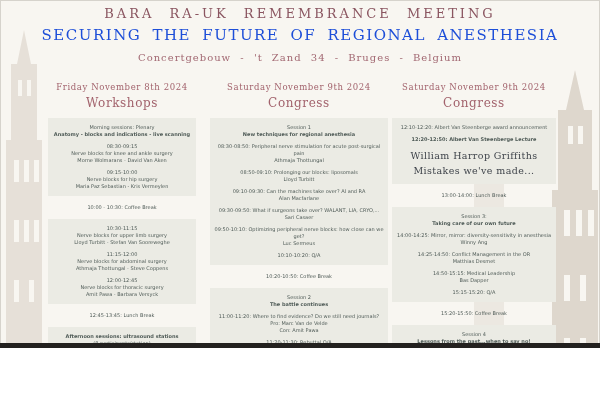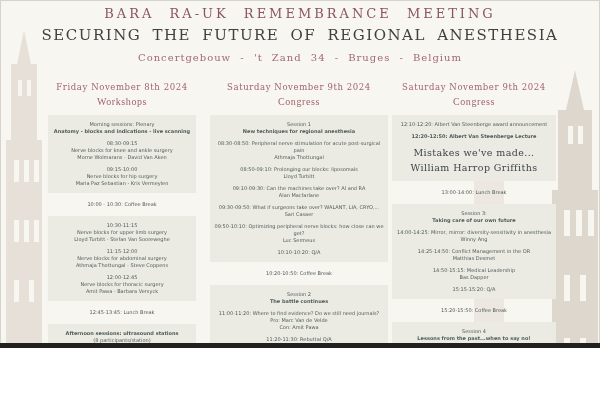--- a/index.html
+++ b/index.html
@@ -18,35 +18,35 @@
   .wm-right2{right:86px;top:150px;opacity:.12;}
 
   
   .hdr{position:absolute;left:0;top:6px;width:100%;text-align:center;}
   .hdr .title{
     font-family:"DejaVu Serif",serif;
     font-size:13px;color:#8a5560;letter-spacing:3px;word-spacing:8px;
   }
   .hdr .subtitle{
     font-family:"DejaVu Serif",serif;
-    font-size:15px;color:#404040;letter-spacing:1.5px;word-spacing:5px;margin-top:5px;
+    font-size:15px;color:#1d4ed8;letter-spacing:1.5px;word-spacing:5px;margin-top:5px;
   }
   .hdr .venue{
     font-family:"DejaVu Serif",serif;
     font-size:10px;color:#a26872;letter-spacing:1px;word-spacing:5px;margin-top:8px;
   }
 
   
   .col{position:absolute;top:82px;}
   .col-1{left:48px;width:148px;}
   .col-2{left:210px;width:178px;}
   .col-3{left:392px;width:164px;}
   .col-head{text-align:center;font-family:"DejaVu Serif",serif;color:#a2626c;}
   .col-h1{font-size:8.5px;letter-spacing:.6px;}
-  .col-h2{font-size:10px;letter-spacing:.6px;margin-top:4px;font-family:Liberation Serif, serif;}
+  .col-h2{font-size:12px;letter-spacing:.6px;margin-top:4px;}
   .col-body{display:flex;flex-direction:column;gap:7px;margin-top:8px;}
   .card{
     background:#ebebe4;
     padding:6px 4px;
     text-align:center;
     color:#4f5b57;
   }
   .para{margin:0 0 5px 0;}
   .para:last-child{margin-bottom:0;}
   .line{font-size:5px;line-height:1.4;}
@@ -252,22 +252,22 @@
     </div>
     <div class="col-body">
         <div class="card">
           <div class="para">
             <div class="line">12:10-12:20: Albert Van Steenberge award announcement</div>
           </div>
           <div class="para">
             <div class="line bold">12:20-12:50: Albert Van Steenberge Lecture</div>
           </div>
           <div class="para">
+            <div class="line big">William Harrop Griffiths</div>
             <div class="line big">Mistakes we've made...</div>
-            <div class="line big">William Harrop Griffiths</div>
           </div>
         </div>
         <div class="break">13:00-14:00: Lunch Break</div>
         <div class="card">
           <div class="para">
             <div class="line">Session 3:</div>
             <div class="line bold">Taking care of our own future</div>
           </div>
           <div class="para">
             <div class="line">14:00-14:25: Mirror, mirror: diversity-sensitivity in anesthesia</div>

